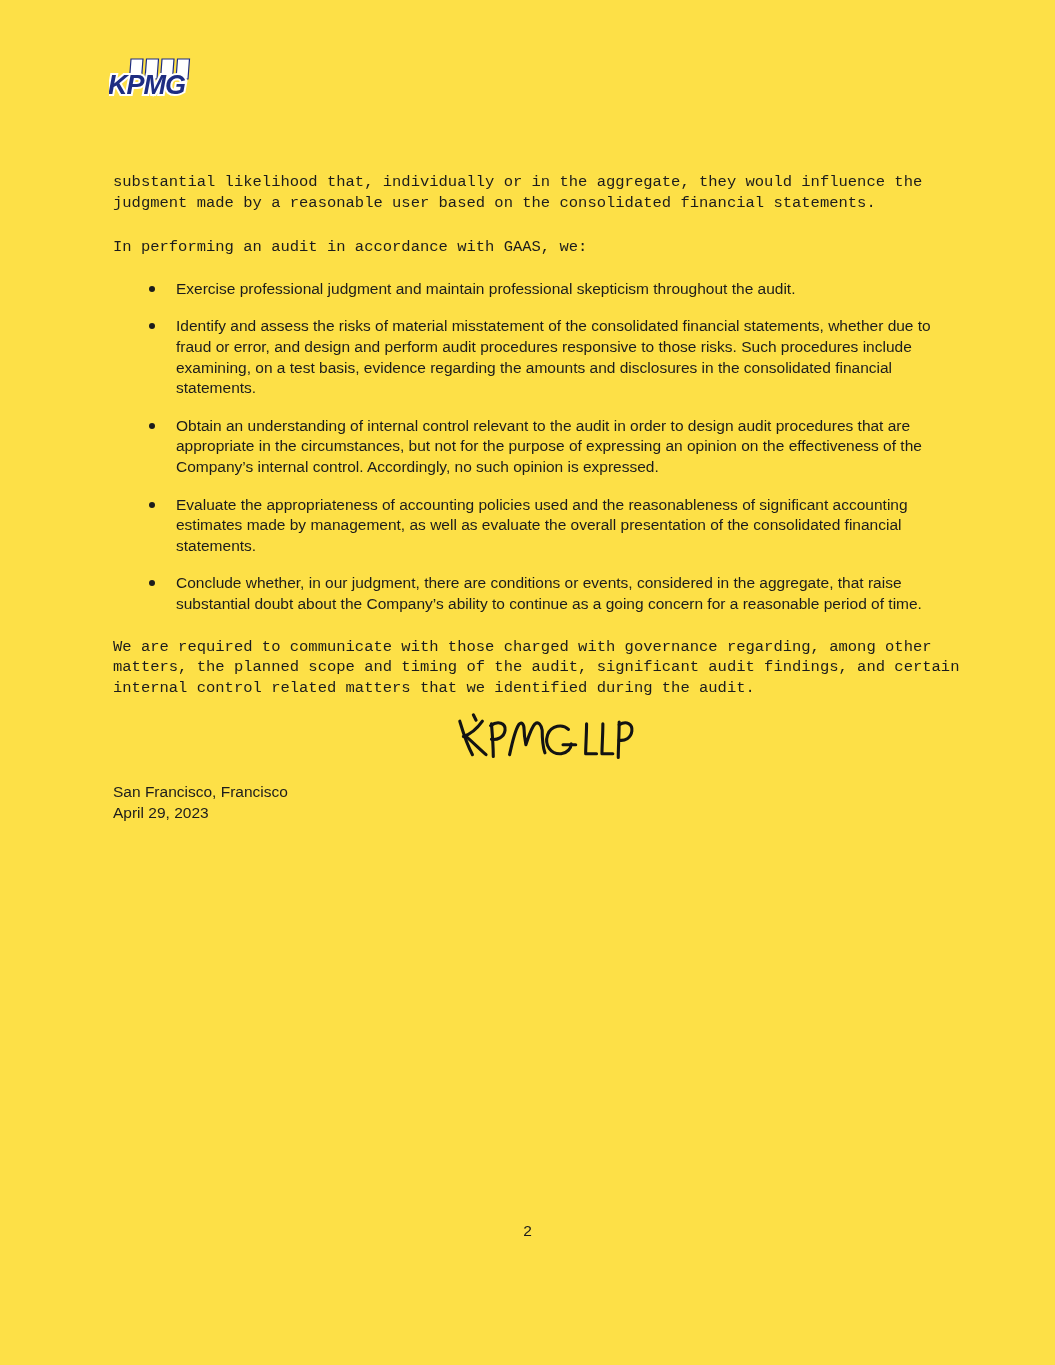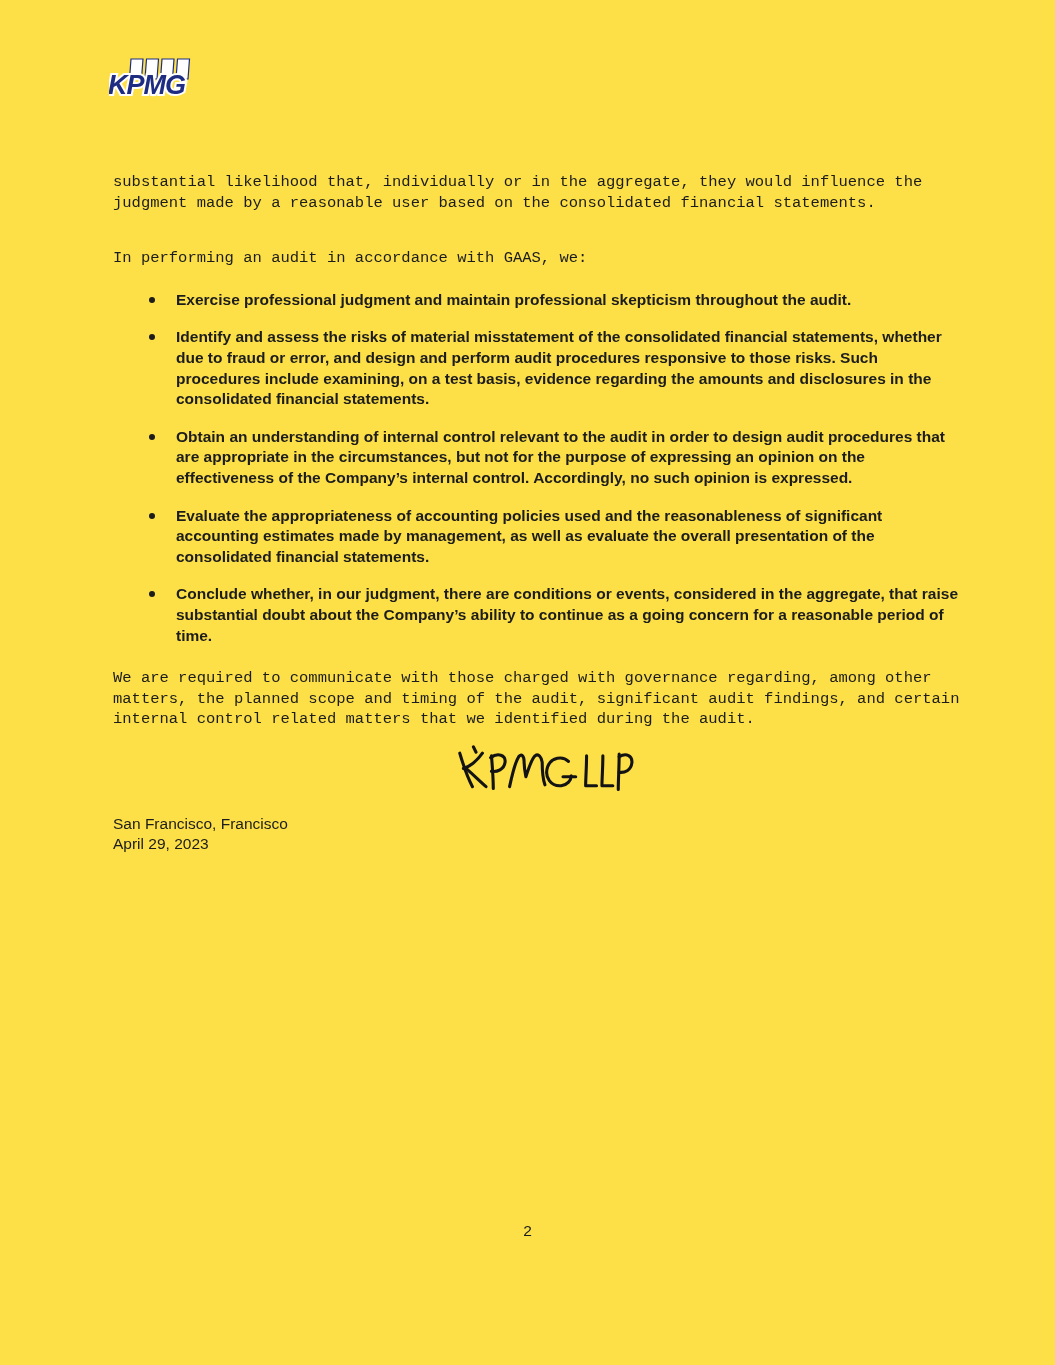--- a/index.html
+++ b/index.html
@@ -25,30 +25,29 @@
   }
   .content {
     position: absolute;
     top: 172px;
     left: 113px;
     width: 848px;
     font-size: 15.5px;
     line-height: 20.6px;
   }
   .para { margin: 0; font-family: Liberation Mono, monospace; }
-  .para + .para { margin-top: 35px; }
+  .para + .para { margin-top: 24px; }
   ul.bullets {
     list-style: none;
     margin-top: 21px;
   }
   ul.bullets li {
     position: relative;
     padding-left: 63px;
     padding-right: 2px;
-    font-weight: bold;
   }
   ul.bullets li + li { margin-top: 17px; }
   ul.bullets li .dot {
     position: absolute;
     left: 36px;
     top: 7px;
     width: 6px;
     height: 6px;
     border-radius: 50%;
     background: #1c1c1c;

